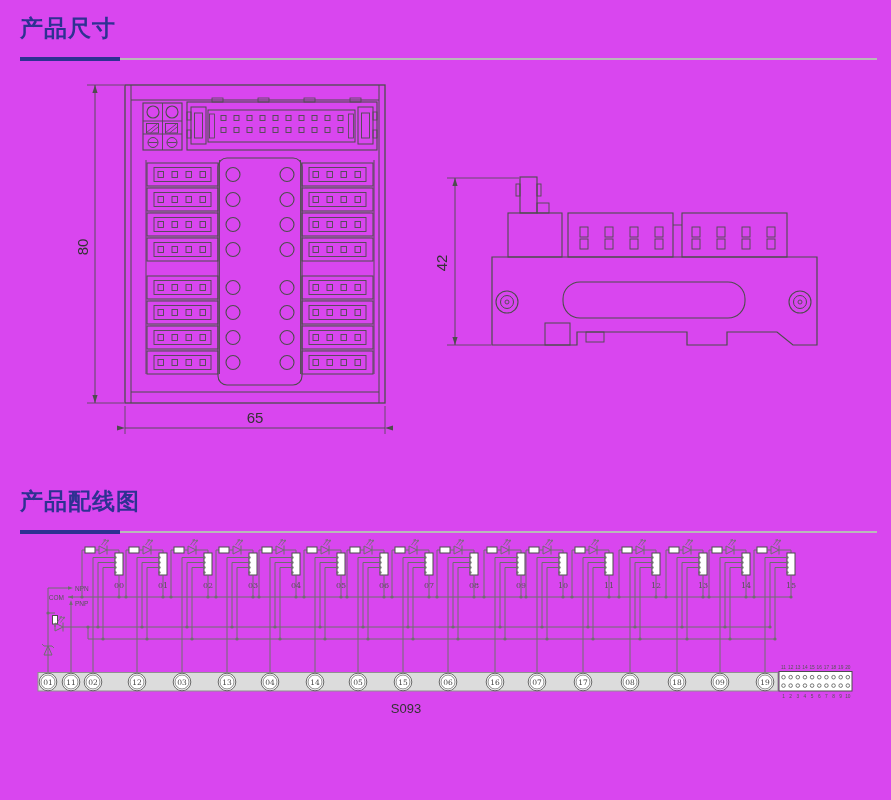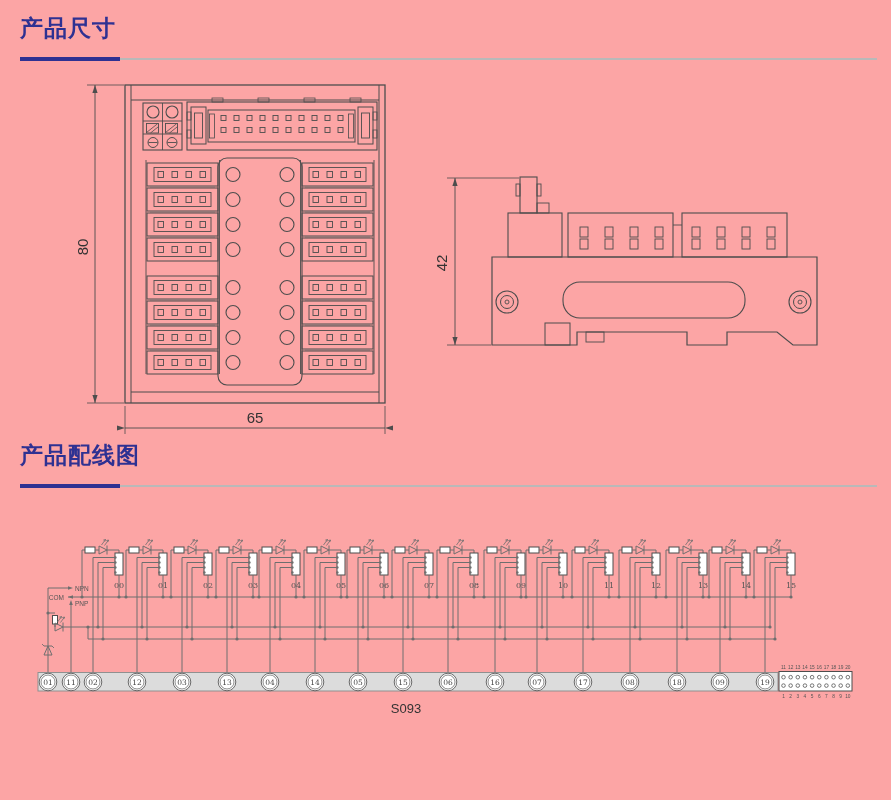--- a/index.html
+++ b/index.html
@@ -1,16 +1,16 @@
 <!DOCTYPE html>
 <html style="--heading: #2e3192;"><head>
 <meta charset="utf-8">
 <style>
   html,body{margin:0;padding:0;background:#fff;}
-  .page{position:relative;width:891px;height:800px;background:#fca5a5;overflow:hidden;
+  .page{position:relative;width:891px;height:800px;background:#d946ef;overflow:hidden;
         font-family:"Liberation Sans",sans-serif;}
   .heading{position:absolute;left:20px;right:14px;}
   .heading h1{margin:0;font-size:23px;line-height:28px;font-weight:700;
               letter-spacing:1px;color:var(--heading,#2e3192);}
   .rule{position:relative;margin-top:16px;height:2px;background:#b9b9b9;}
   .rule .accent{position:absolute;left:0;top:-1px;width:100px;height:4px;
                 background:var(--heading,#2e3192);}
   svg{position:absolute;left:0;}
   svg text{font-family:"Liberation Sans",sans-serif;}
   text.small-num{font-family:"DejaVu Serif",serif;}
@@ -279,21 +279,21 @@
         </g>
         <g>
           <circle cx="800" cy="302" r="11" fill="none" stroke="#4d4d4d" stroke-width="1.1"></circle>
           <circle cx="800" cy="302" r="6.5" fill="none" stroke="#4d4d4d" stroke-width="1"></circle>
           <circle cx="800" cy="302" r="2" fill="none" stroke="#4d4d4d" stroke-width="0.9"></circle>
         </g>
         <rect x="563" y="282" width="182" height="36" fill="none" stroke="#4d4d4d" stroke-width="1.1" rx="17"></rect>
       </g>
     </svg>
 
-  <div class="heading" style="top:441px">
+  <div class="heading" style="top:487px">
     <h1>产品配线图</h1>
     <div class="rule">
       <span class="accent"></span>
     </div>
   </div>
 
   <svg id="wiring-svg" width="891" height="205" viewBox="0 520 891 205" style="top:520px">
       <g>
         <line x1="68" y1="597" x2="791" y2="597" stroke="#6e6e6e" stroke-width="1"></line>
         <line x1="63" y1="627" x2="770" y2="627" stroke="#6e6e6e" stroke-width="1"></line>

